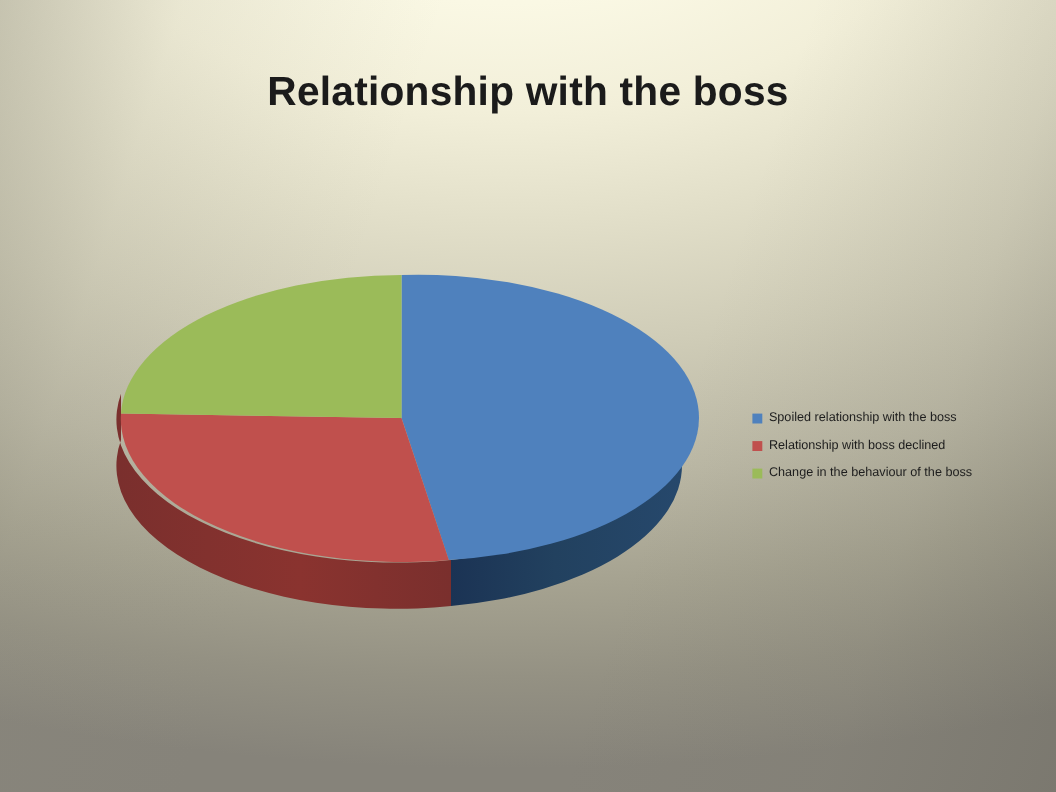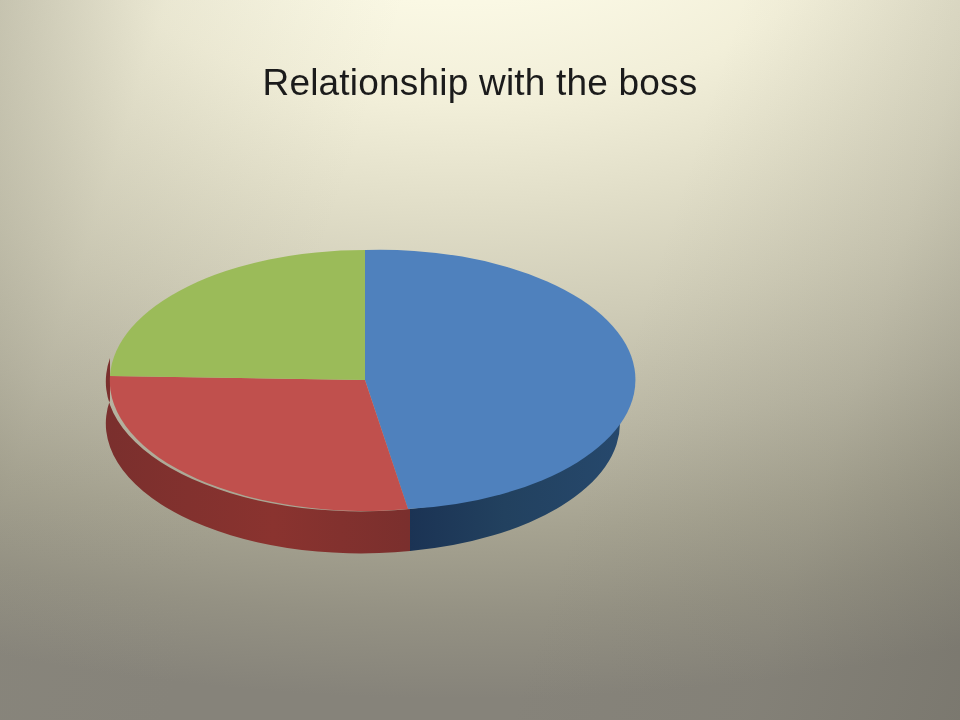--- a/index.html
+++ b/index.html
@@ -43,21 +43,21 @@
         rgba(92,90,80,0.26) 100%);
   }
 
   #chart-title {
     position: absolute;
     left: 0;
     top: 62px;
     width: 960px;
     text-align: center;
     font-size: 37px;
-    font-weight: 400;
+    font-weight: 700;
     color: #1b1b1b;
     letter-spacing: 0.2px;
     z-index: 5;
   }
 
   #pie-svg {
     position: absolute;
     left: 60px;
     top: 210px;
     width: 620px;
@@ -141,14 +141,28 @@
                A 255 130 0 0 1 50 166
                Z"></path>
 
       <path fill="#9BBB59" d="M 305 170
                L 50 166
                A 255 130 0 0 1 305 40
                Z"></path>
     </g>
   </svg>
 
+  <div id="legend">
+    <div class="legend-row">
+      <span class="legend-swatch" style="background:#4F81BD"></span>
+      <span class="legend-label">Spoiled relationship with the boss</span>
+    </div>
+    <div class="legend-row">
+      <span class="legend-swatch" style="background:#C0504D"></span>
+      <span class="legend-label">Relationship with boss declined</span>
+    </div>
+    <div class="legend-row">
+      <span class="legend-swatch" style="background:#9BBB59"></span>
+      <span class="legend-label">Change in the behaviour of the boss</span>
+    </div>
+  </div>
 
 </div>
 
 </body></html>

